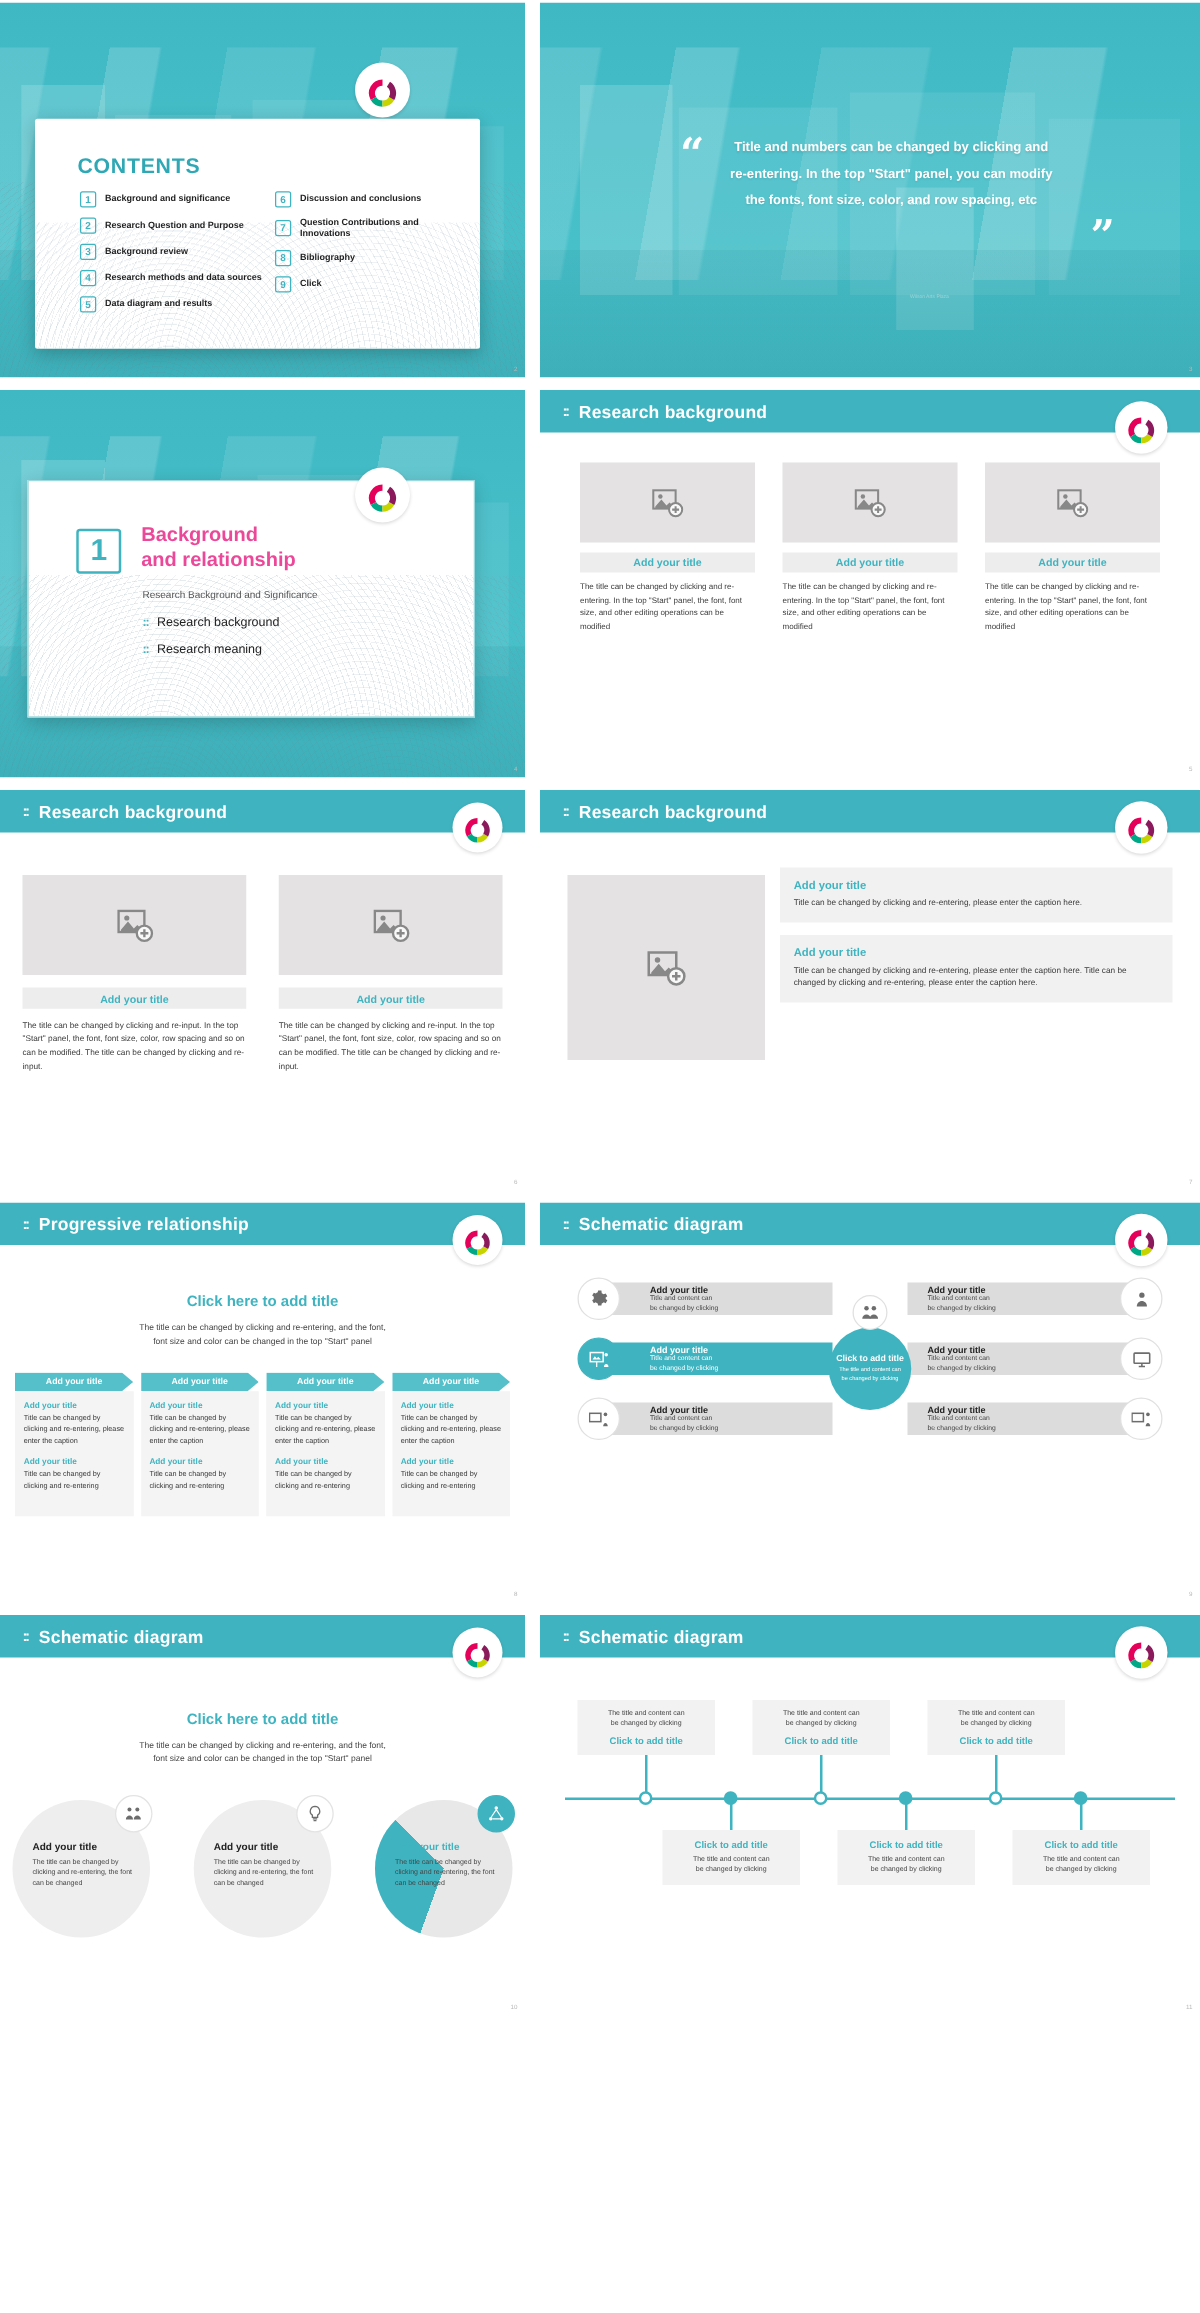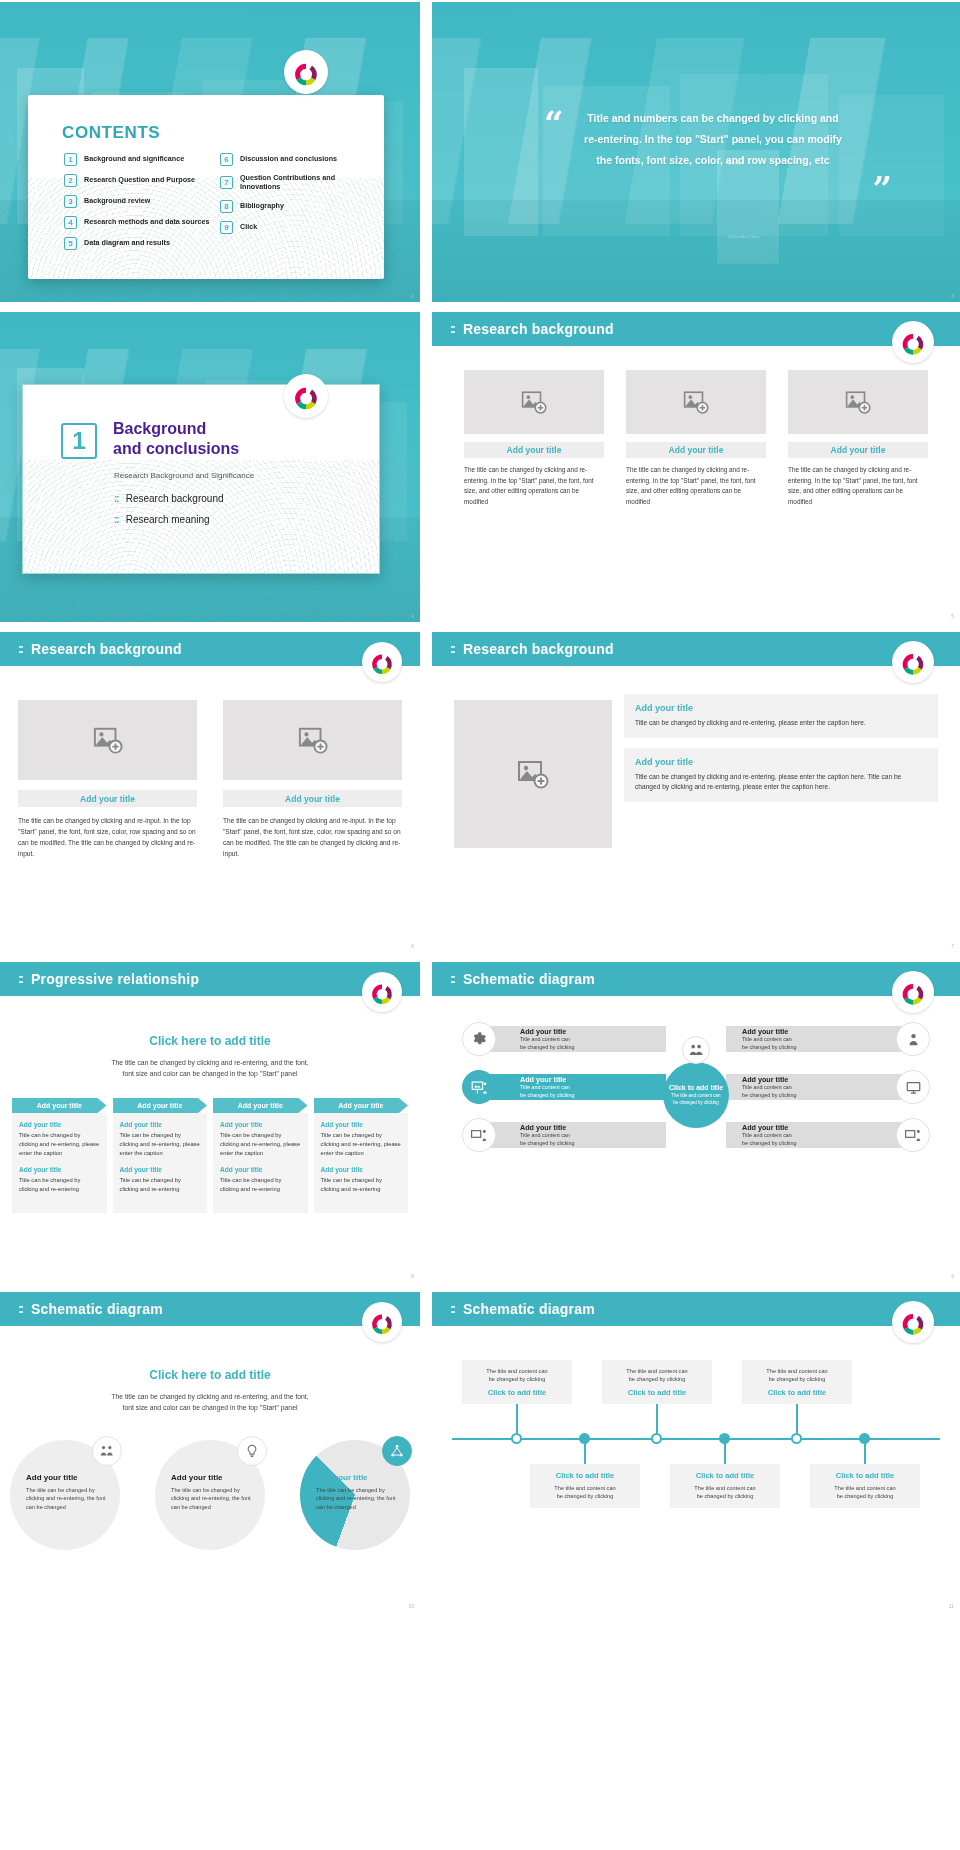--- a/index.html
+++ b/index.html
@@ -126,21 +126,21 @@
     overflow:hidden;
   }
   .s4-num {
     position:absolute; left:38px; top:38px; width:36px; height:36px;
     border:2px solid #3fb4c0; border-radius:3px;
     color:#3fb4c0; font-size:24px; font-weight:bold;
     display:flex; align-items:center; justify-content:center;
   }
   .s4-h {
     position:absolute; left:90px; top:34px;
-    color:#4c1d95; font-size:16px; font-weight:bold; line-height:1.25;
+    color:#ec4899; font-size:16px; font-weight:bold; line-height:1.25;
   }
   .s4-sub {
     position:absolute; left:91px; top:86px;
     color:#555; font-size:8px;
   }
   .s4-bullets { position:absolute; left:91px; top:108px; display:flex; flex-direction:column; gap:10px; }
   .s4-bullet { display:flex; align-items:center; gap:7px; font-size:10px; color:#222; }
   .dotdot { color:#3fb4c0; font-weight:bold; font-size:10px; letter-spacing:-1px; }
 
   
@@ -399,21 +399,21 @@
       <div class="bld" style="left:22%;top:26%;width:23%;height:48%;opacity:.55;"></div>
       <div class="bld" style="left:49%;top:22%;width:26%;height:52%;opacity:.5;"></div>
       <div class="bld" style="left:77%;top:29%;width:20%;height:45%;opacity:.45;"></div>
       <div class="dotwave"></div>
     </div>
     <div class="s4-card">
       <div class="dotwave" style="height:60%;"></div>
       <div class="s4-num">1</div>
       <div class="s4-h">
         <div>Background</div>
-        <div>and conclusions</div>
+        <div>and relationship</div>
       </div>
       <div class="s4-sub">Research Background and Significance</div>
       <div class="s4-bullets">
         <div class="s4-bullet">
           <span class="dotdot">::</span>
           <span>Research background</span>
         </div>
         <div class="s4-bullet">
           <span class="dotdot">::</span>
           <span>Research meaning</span>

